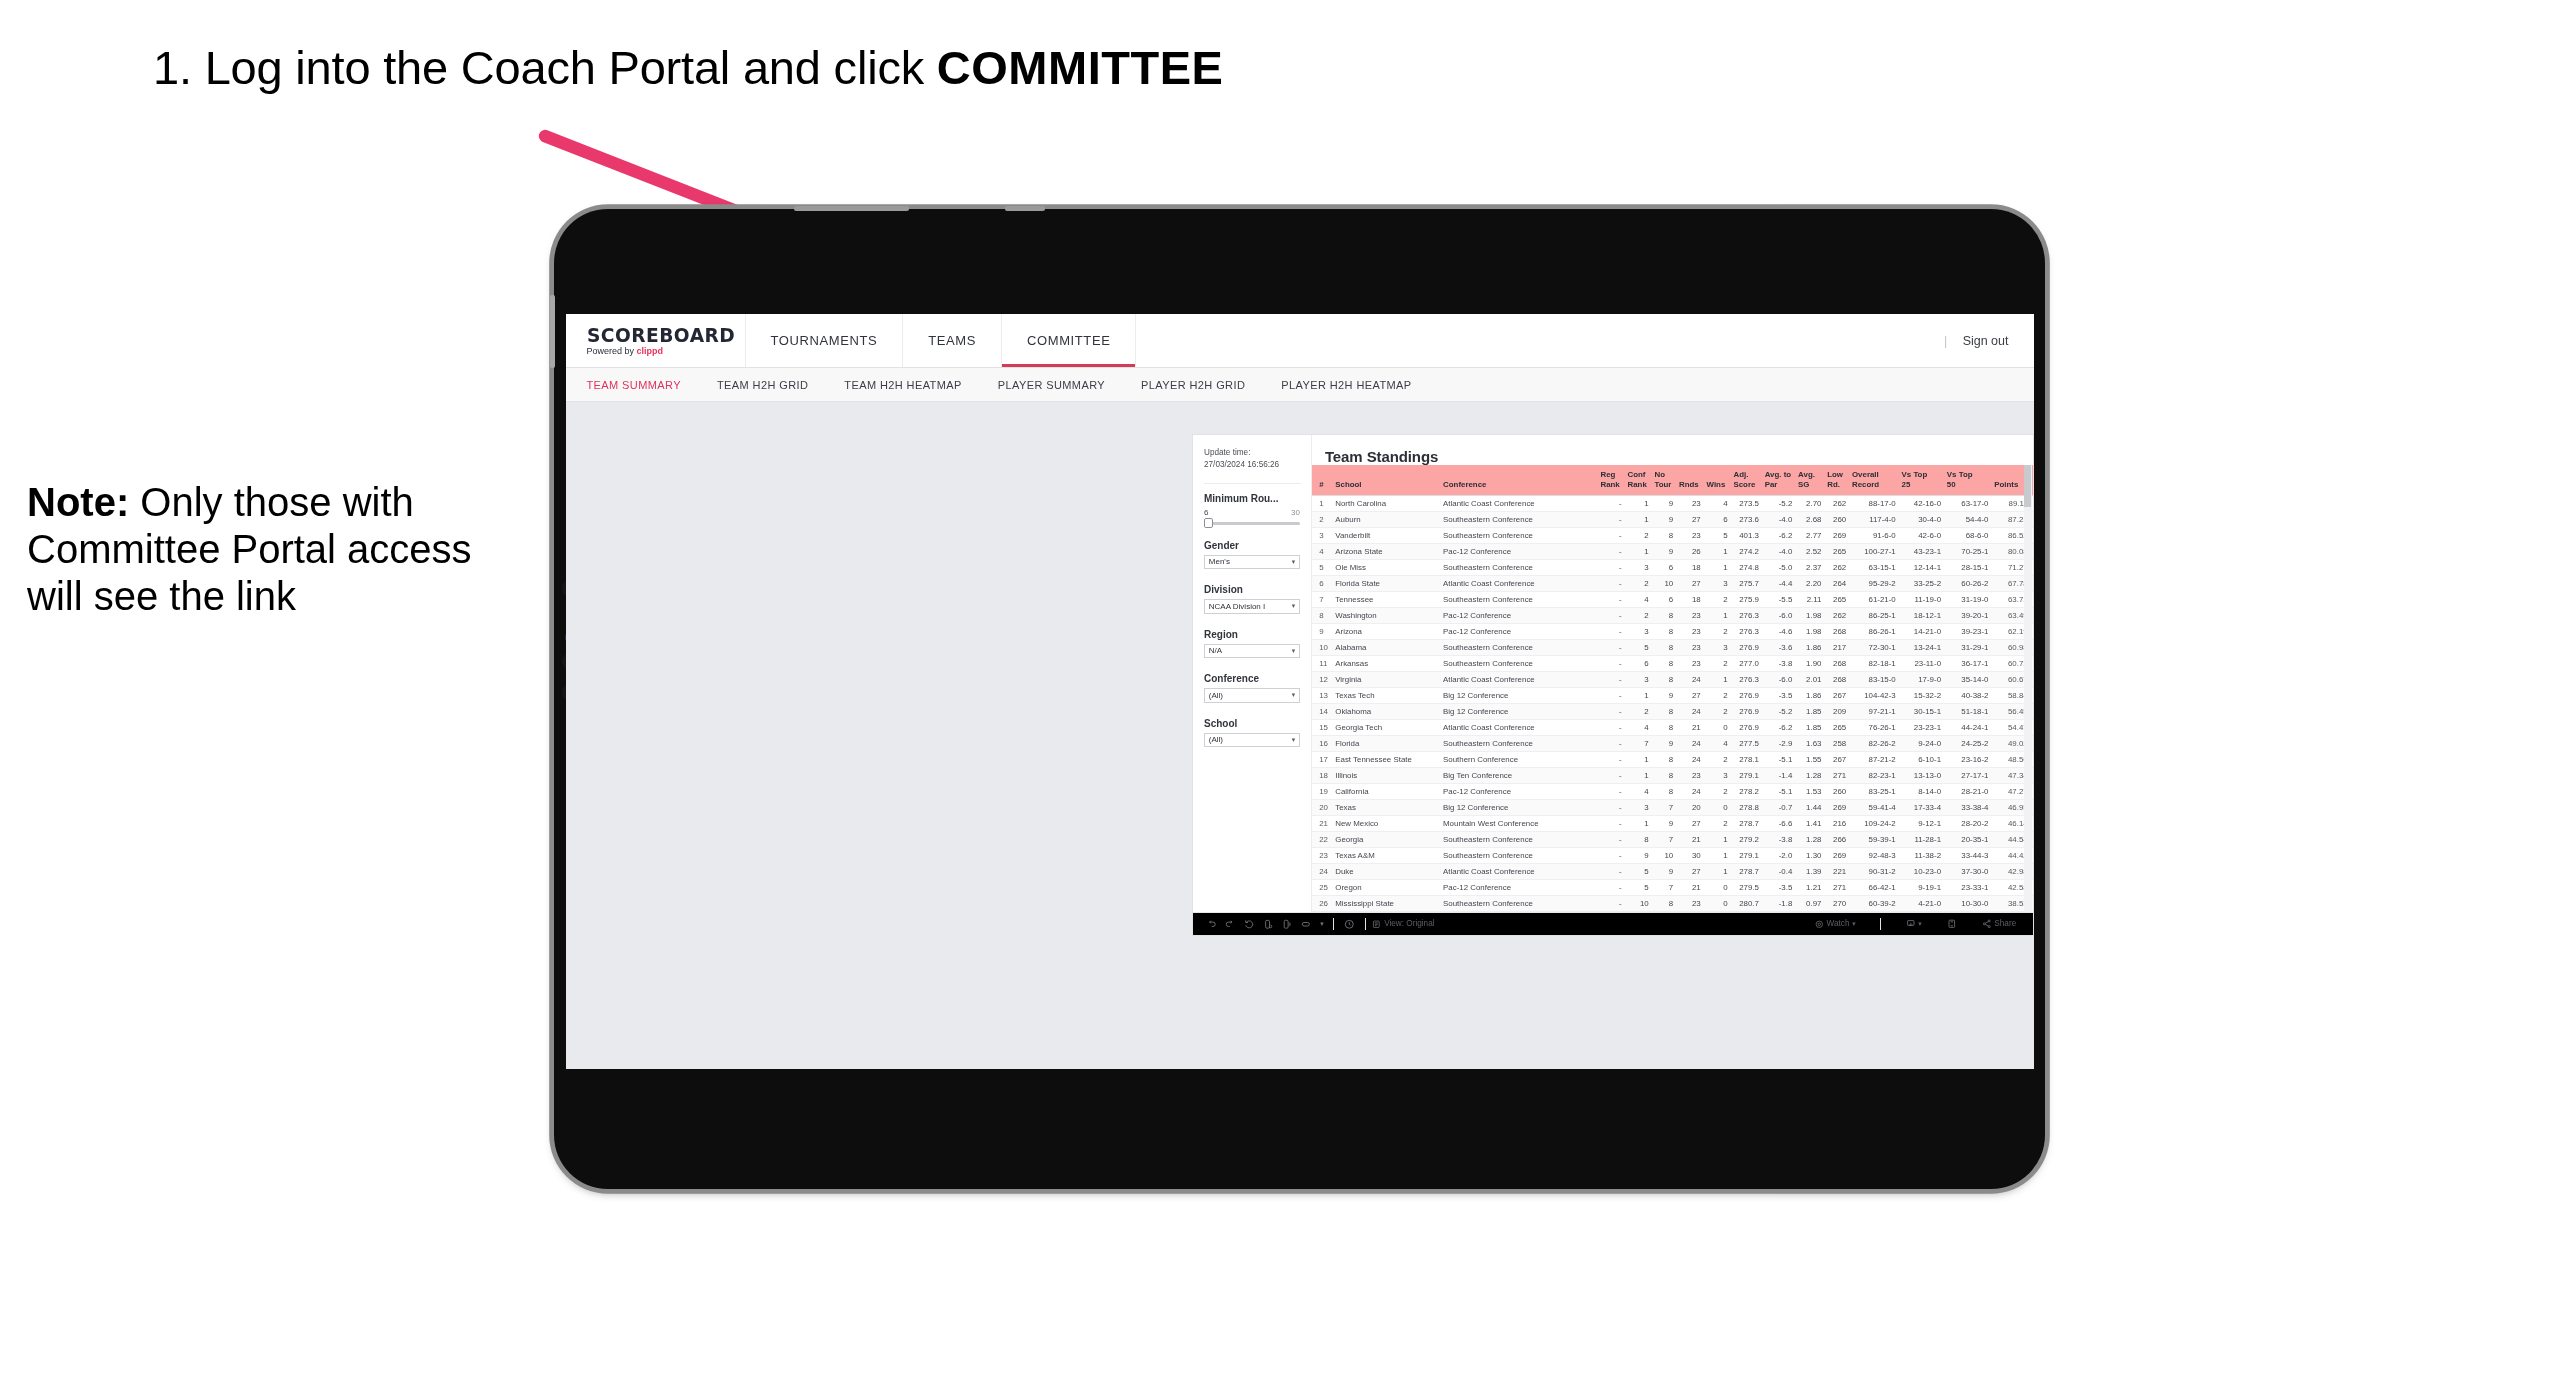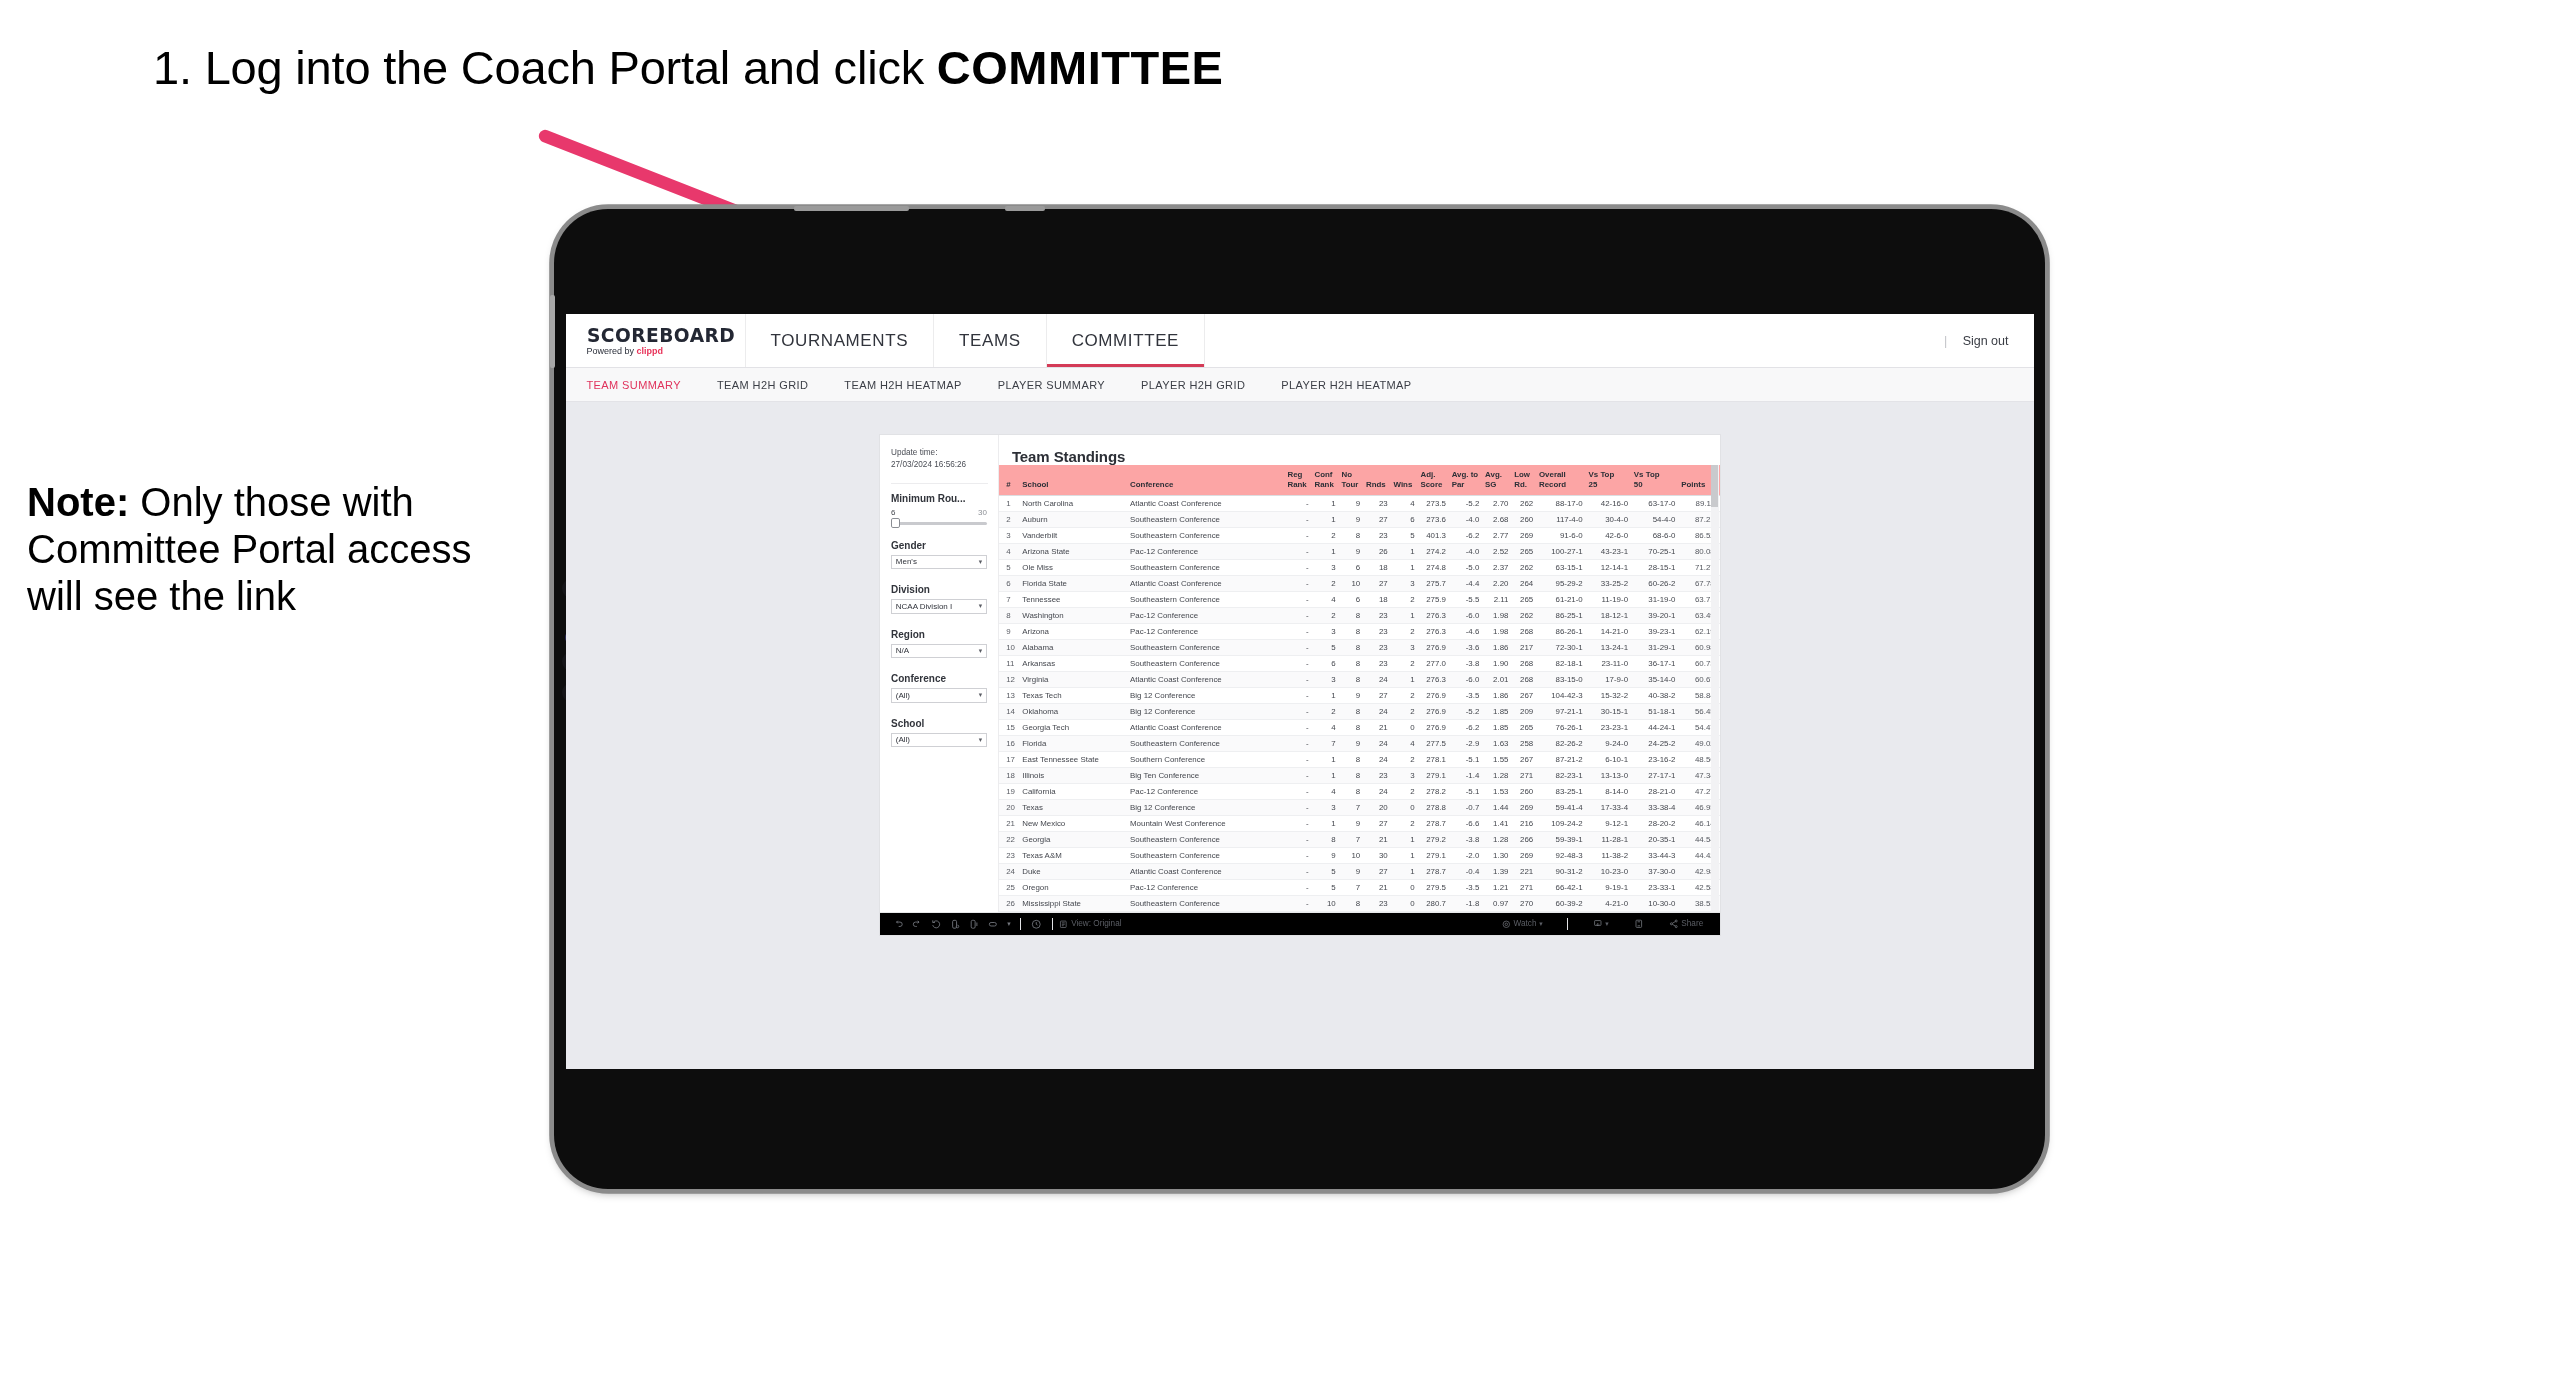--- a/index.html
+++ b/index.html
@@ -65,21 +65,21 @@
   #logo-word {
     font-family: "DejaVu Sans", sans-serif;
     font-weight: 700; font-size: 20px; letter-spacing: 0.5px;
     color: #232733; line-height: 1; transform: scaleX(0.93); transform-origin: left center;
   }
   #logo-sub { font-size: 9px; color:#2b2f3a; margin-top:2.9px; line-height:1; }
   #logo-sub .brand { color:#e8345a; font-weight:700; }
 
   .top-nav-item {
     display:flex; align-items:center; justify-content:center;
-    padding: 0 25px; font-size: 17px; letter-spacing: 0.6px;
+    padding: 0 25px; font-size: 13px; letter-spacing: 0.6px;
     color:#31343c; border-right: 1px solid #ececed; position:relative;
     cursor: pointer; white-space: nowrap;
   }
   .top-nav-item.active::after {
     content:""; position:absolute; left:0; right:0; bottom:0; height:2.9px; background:#d43b57;
   }
   #header-right {
     margin-left:auto; display:flex; align-items:center; gap:15.3px;
     padding-right: 25px; font-size:12.5px; color:#3a3d45;
   }
@@ -90,21 +90,21 @@
     height: 34px; background:#f8f8f9; display:flex; align-items:center;
     padding-left: 21px; gap: 0; border-bottom:1px solid #e3e3e7;
   }
   .sub-nav-item {
     font-size: 11px; letter-spacing:0.4px; color:#3b3e46;
     padding: 0 19px 0 0; margin-right: 17px; cursor:pointer; white-space:nowrap;
   }
   .sub-nav-item.active { color:#e0325c; }
 
   
-  #viz-area { padding: 32px 0 0 0; display:flex; justify-content:center; }
+  #viz-area { padding: 32px 0 0 0; display:flex; justify-content:flex-end; }
   #viz {
     width: 842px; background:#fff; border:1px solid #e1e2e5;
     display:flex; flex-direction:column;
   }
   #viz-body { display:flex; }
 
   
   #filters { width: 119px; border-right:1px solid #ececee; padding: 11.5px 0 0 0; }
   #update-time { font-size: 8.2px; color:#4a4d55; line-height:1.5; padding: 0 9.6px 11.5px 11.5px; }
   #filters .sep { height:1px; background:#ececee; margin: 0 9.6px 9.6px 11.5px; }

